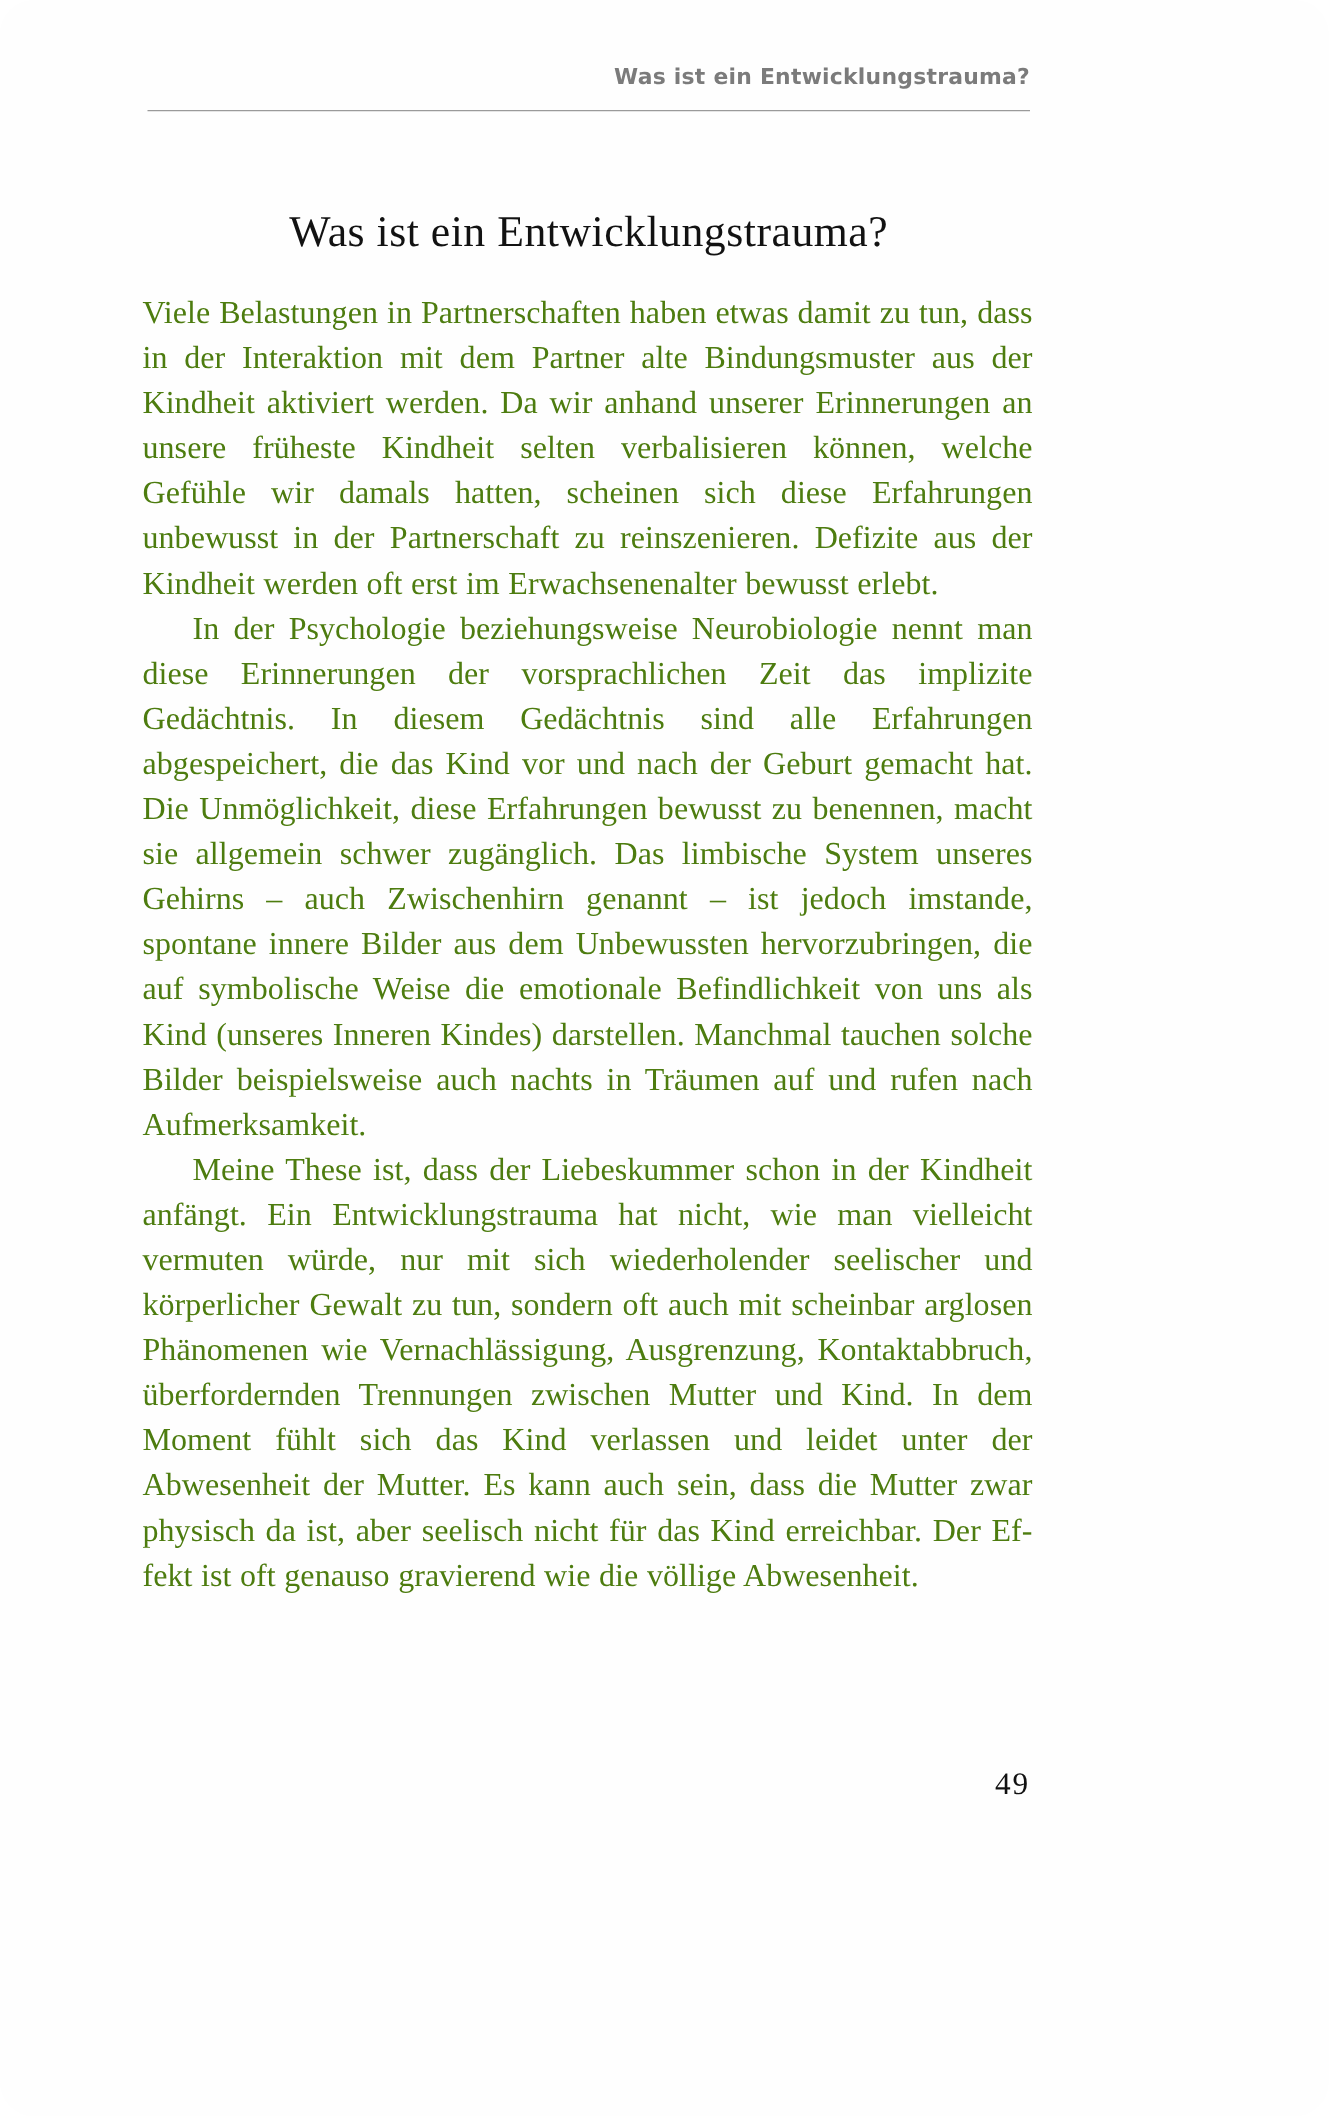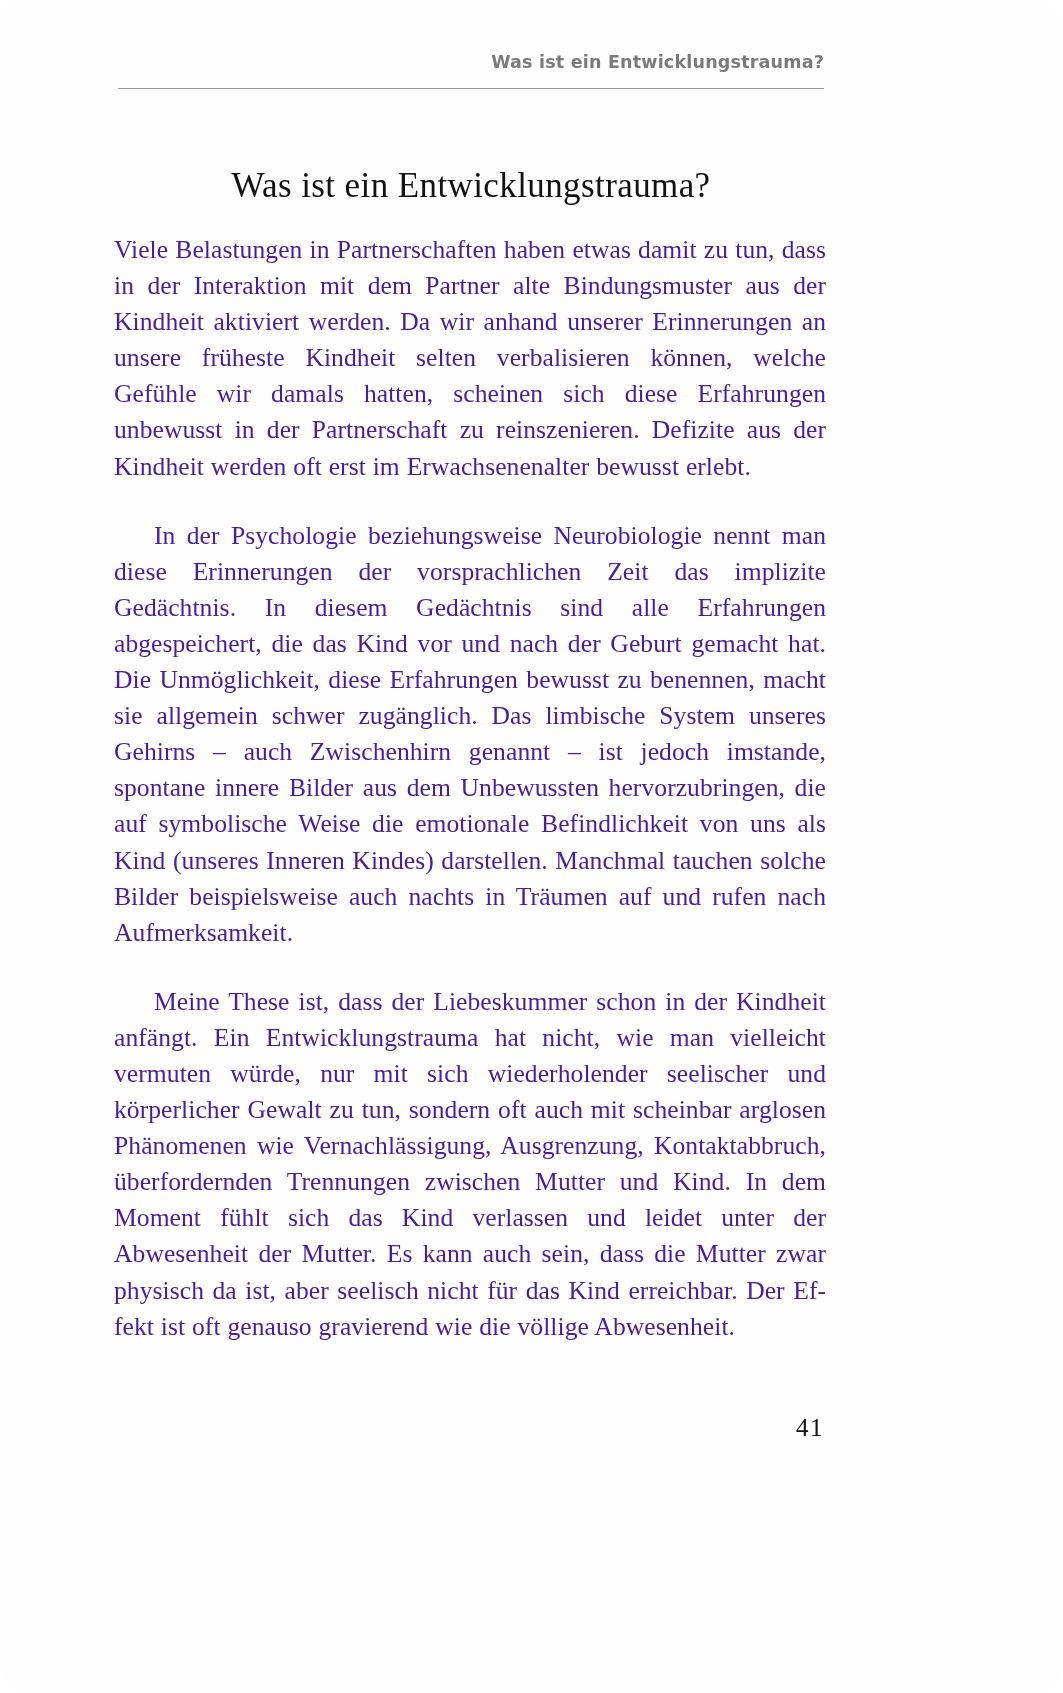--- a/index.html
+++ b/index.html
@@ -69,28 +69,27 @@
     top: 232px;
     width: 712px;
   }
 
   .para {
     margin: 0;
     font-size: 25.6px;
     line-height: 36.1px;
     text-align: justify;
     text-align-last: left;
-    color: #4c1d95;
+    color: #4d7c0f;
     letter-spacing: 0.05px;
     word-spacing: 0.4px;
     hyphens: manual;
   }
   .para + .para {
     text-indent: 40px;
-    margin-top: 33px;
   }
 
   
   .folio {
     position: absolute;
     left: 600px;
     top: 1414px;
     width: 224px;
     text-align: right;
     font-family: "Liberation Serif", "DejaVu Serif", serif;
@@ -109,15 +108,15 @@
   <div class="head-rule"></div>
 
   <h1 class="chapter-title">Was ist ein Entwicklungstrauma?</h1>
 
   <div class="textblock">
     <p class="para">Viele Belastungen in Partnerschaften haben etwas damit zu tun, dass in der Interaktion mit dem Partner alte Bindungs­muster aus der Kindheit aktiviert werden. Da wir anhand unserer Erinnerungen an unsere früheste Kindheit selten verbalisieren können, welche Gefühle wir damals hatten, scheinen sich diese Erfahrungen unbewusst in der Partner­schaft zu reinszenieren. Defizite aus der Kindheit werden oft erst im Erwachsenenalter bewusst erlebt.</p>
     <p class="para">In der Psychologie beziehungsweise Neurobiologie nennt man diese Erinnerungen der vorsprachlichen Zeit das implizite Gedächtnis. In diesem Gedächtnis sind alle Erfah­rungen abgespeichert, die das Kind vor und nach der Ge­burt gemacht hat. Die Unmöglichkeit, diese Erfahrungen be­wusst zu benennen, macht sie allgemein schwer zugänglich. Das limbische System unseres Gehirns – auch Zwischenhirn genannt – ist jedoch imstande, spontane innere Bilder aus dem Unbewussten hervorzubringen, die auf symbolische Weise die emotionale Befindlichkeit von uns als Kind (un­seres Inneren Kindes) darstellen. Manchmal tauchen solche Bilder beispielsweise auch nachts in Träumen auf und rufen nach Aufmerksamkeit.</p>
     <p class="para">Meine These ist, dass der Liebeskummer schon in der Kindheit anfängt. Ein Entwicklungstrauma hat nicht, wie man vielleicht vermuten würde, nur mit sich wiederholender seelischer und körperlicher Gewalt zu tun, sondern oft auch mit scheinbar arglosen Phänomenen wie Vernachlässi­gung, Ausgrenzung, Kontaktabbruch, überfordernden Tren­nungen zwischen Mutter und Kind. In dem Moment fühlt sich das Kind verlassen und leidet unter der Abwesenheit der Mutter. Es kann auch sein, dass die Mutter zwar physisch da ist, aber seelisch nicht für das Kind erreichbar. Der Ef­fekt ist oft genauso gravierend wie die völlige Abwesenheit.</p>
   </div>
 
-  <div class="folio">41</div>
+  <div class="folio">49</div>
 
 </div>
 
 </body></html>

